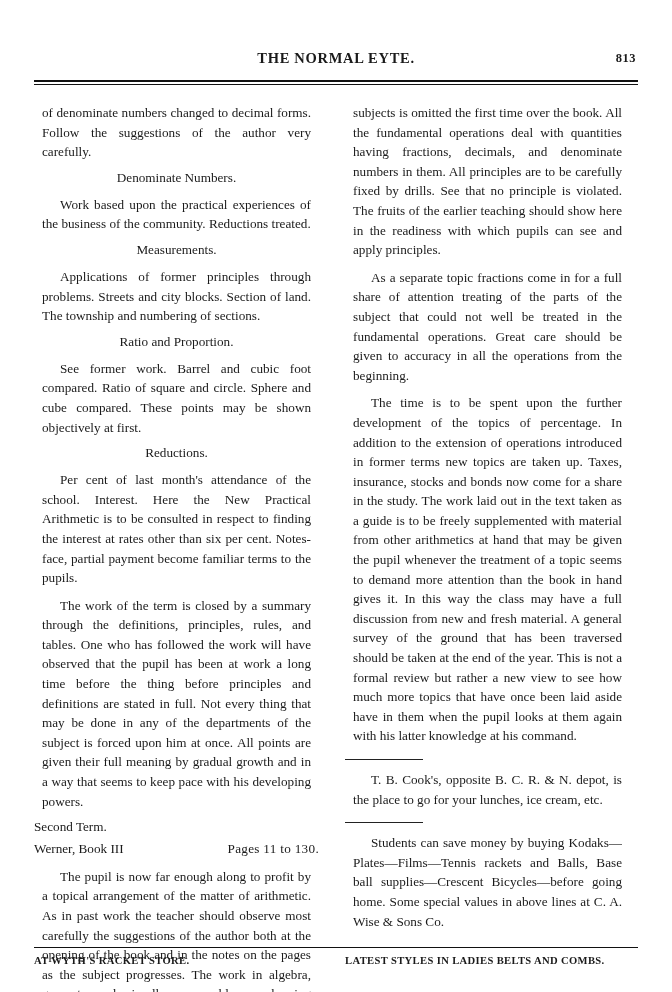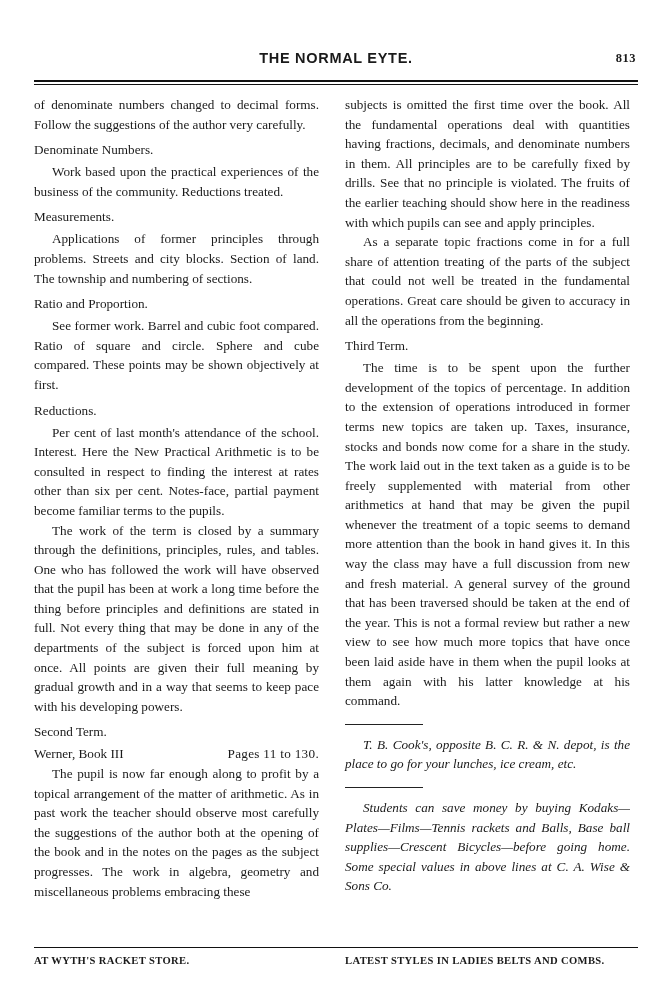--- a/index.html
+++ b/index.html
@@ -23,21 +23,21 @@
     box-sizing: border-box;
     padding: 44px 34px 24px 34px;
   }
   
   .masthead {
     position: relative;
     height: 30px;
     text-align: center;
   }
   .masthead-title {
-    font-family: Liberation Sans, sans-serif;
+    font-family: Liberation Serif, serif;
     font-weight: bold;
     font-size: 14.5px;
     letter-spacing: 0.7px;
     text-transform: uppercase;
     display: inline-block;
     padding-top: 6px;
   }
   .page-number {
     position: absolute;
     right: 2px;
@@ -60,38 +60,38 @@
     flex-direction: row;
     gap: 26px;
     height: 830px;
   }
   .col {
     width: 285px;
     position: relative;
   }
   .col p,
   .col h2 {
-    margin: 0;
+    margin: 8px;
   }
   p.body {
     font-size: 13.2px;
     line-height: 19.6px;
     text-align: justify;
     text-justify: inter-word;
     text-indent: 18px;
     margin-bottom: 0;
     hyphens: none;
   }
   p.body.noindent {
     text-indent: 0;
   }
   h2.subhead {
     font-size: 13.2px;
     font-weight: normal;
-    text-align: left;
+    text-align: center;
     margin: 7px 0 3px 0;
     line-height: 18px;
   }
   .flow-line {
     font-size: 13.2px;
     line-height: 19.6px;
     display: flex;
     justify-content: space-between;
     gap: 44px;
   }
@@ -102,21 +102,20 @@
     border: none;
     border-top: 1px solid #222;
     width: 78px;
     margin: 13px 0 10px 0;
   }
   .ad {
     font-size: 13.2px;
     line-height: 19.6px;
     text-align: justify;
     text-indent: 18px;
-    font-style: italic;
   }
   
   .footer {
     position: absolute;
     left: 34px;
     right: 34px;
     bottom: 26px;
     display: flex;
     flex-direction: row;
     gap: 26px;
@@ -163,21 +162,20 @@
         <h2 class="subhead" style="text-align: left;">Second Term.</h2>
         <div class="flow-line">
           <span>Werner, Book III</span>
           <span class="right">Pages 11 to 130.</span>
         </div>
         <p class="body">The pupil is now far enough along to profit by a topical arrangement of the matter of arithmetic. As in past work the teacher should observe most carefully the suggestions of the author both at the opening of the book and in the notes on the pages as the subject progresses. The work in algebra, geometry and miscellaneous problems embracing these</p>
       </div>
     <div class="col" id="right-col">
         <p class="body noindent">subjects is omitted the first time over the book. All the fundamental operations deal with quantities having fractions, decimals, and denominate numbers in them. All principles are to be carefully fixed by drills. See that no principle is violated. The fruits of the earlier teaching should show here in the readiness with which pupils can see and apply principles.</p>
         <p class="body">As a separate topic fractions come in for a full share of attention treating of the parts of the subject that could not well be treated in the fundamental operations. Great care should be given to accuracy in all the operations from the beginning.</p>
-        <h2 class="subhead">Third Term.</h2>
         <p class="body">The time is to be spent upon the further development of the topics of percentage. In addition to the extension of operations introduced in former terms new topics are taken up. Taxes, insurance, stocks and bonds now come for a share in the study. The work laid out in the text taken as a guide is to be freely supplemented with material from other arithmetics at hand that may be given the pupil whenever the treatment of a topic seems to demand more attention than the book in hand gives it. In this way the class may have a full discussion from new and fresh material. A general survey of the ground that has been traversed should be taken at the end of the year. This is not a formal review but rather a new view to see how much more topics that have once been laid aside have in them when the pupil looks at them again with his latter knowledge at his command.</p>
         <hr class="ad-sep">
         <p class="ad">T. B. Cook's, opposite B. C. R. &amp; N. depot, is the place to go for your lunches, ice cream, etc.</p>
         <hr class="ad-sep">
         <p class="ad">Students can save money by buying Kodaks—Plates—Films—Tennis rackets and Balls, Base ball supplies—Crescent Bicycles—before going home. Some special values in above lines at C. A. Wise &amp; Sons Co.</p>
       </div>
   </div>
 
   <div class="footer-rule"></div>
   <div class="footer">

